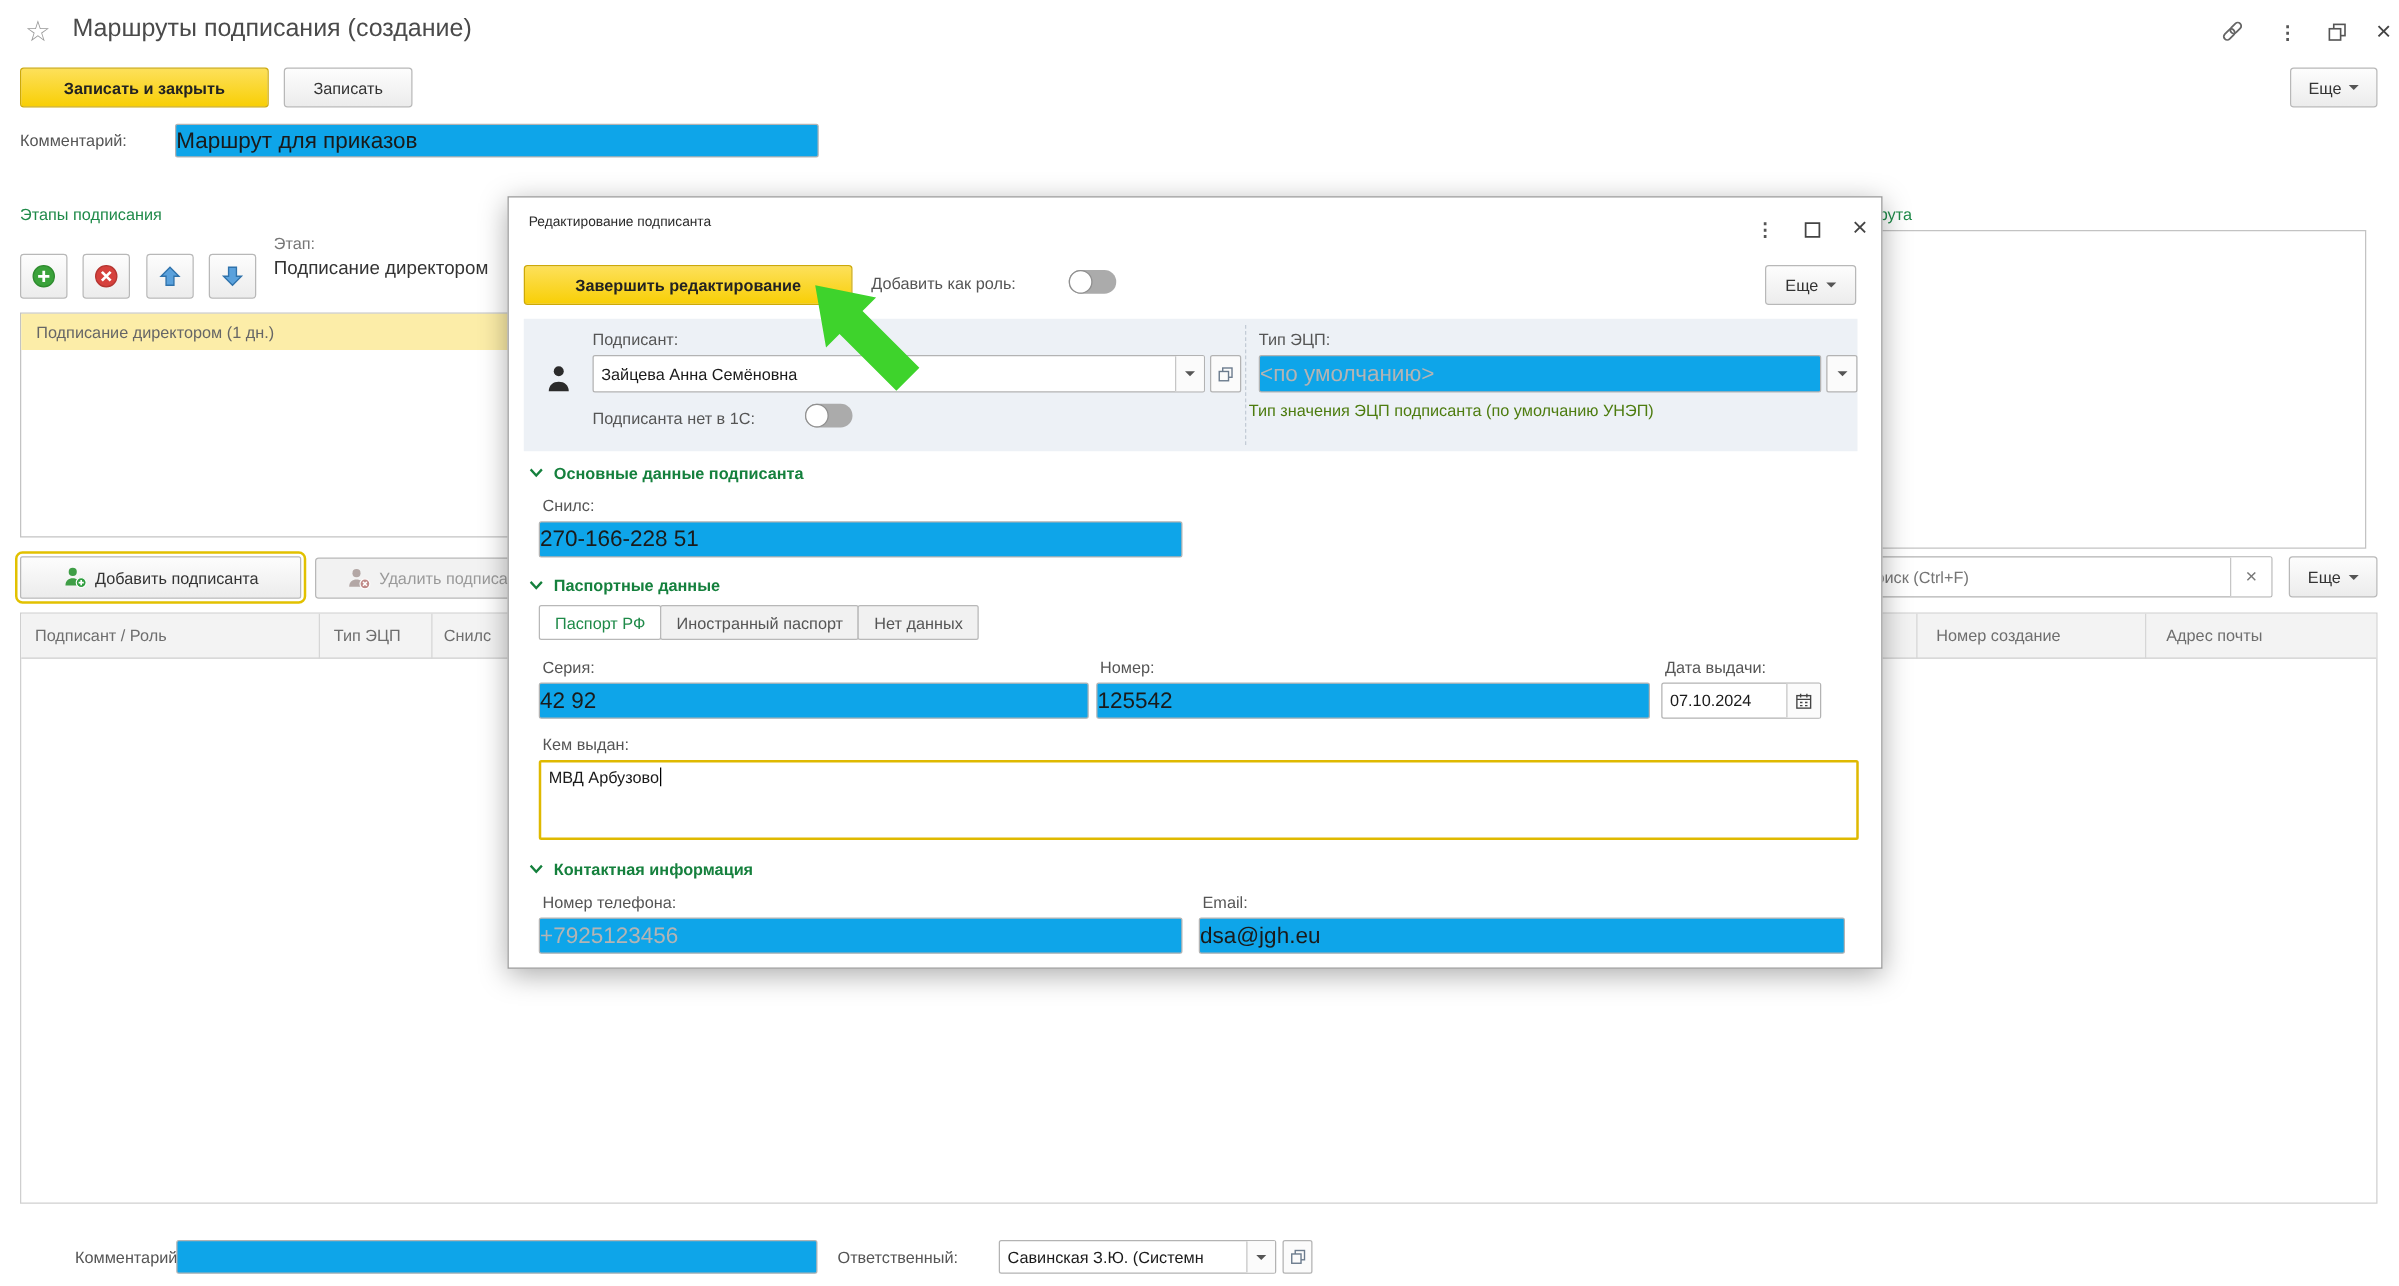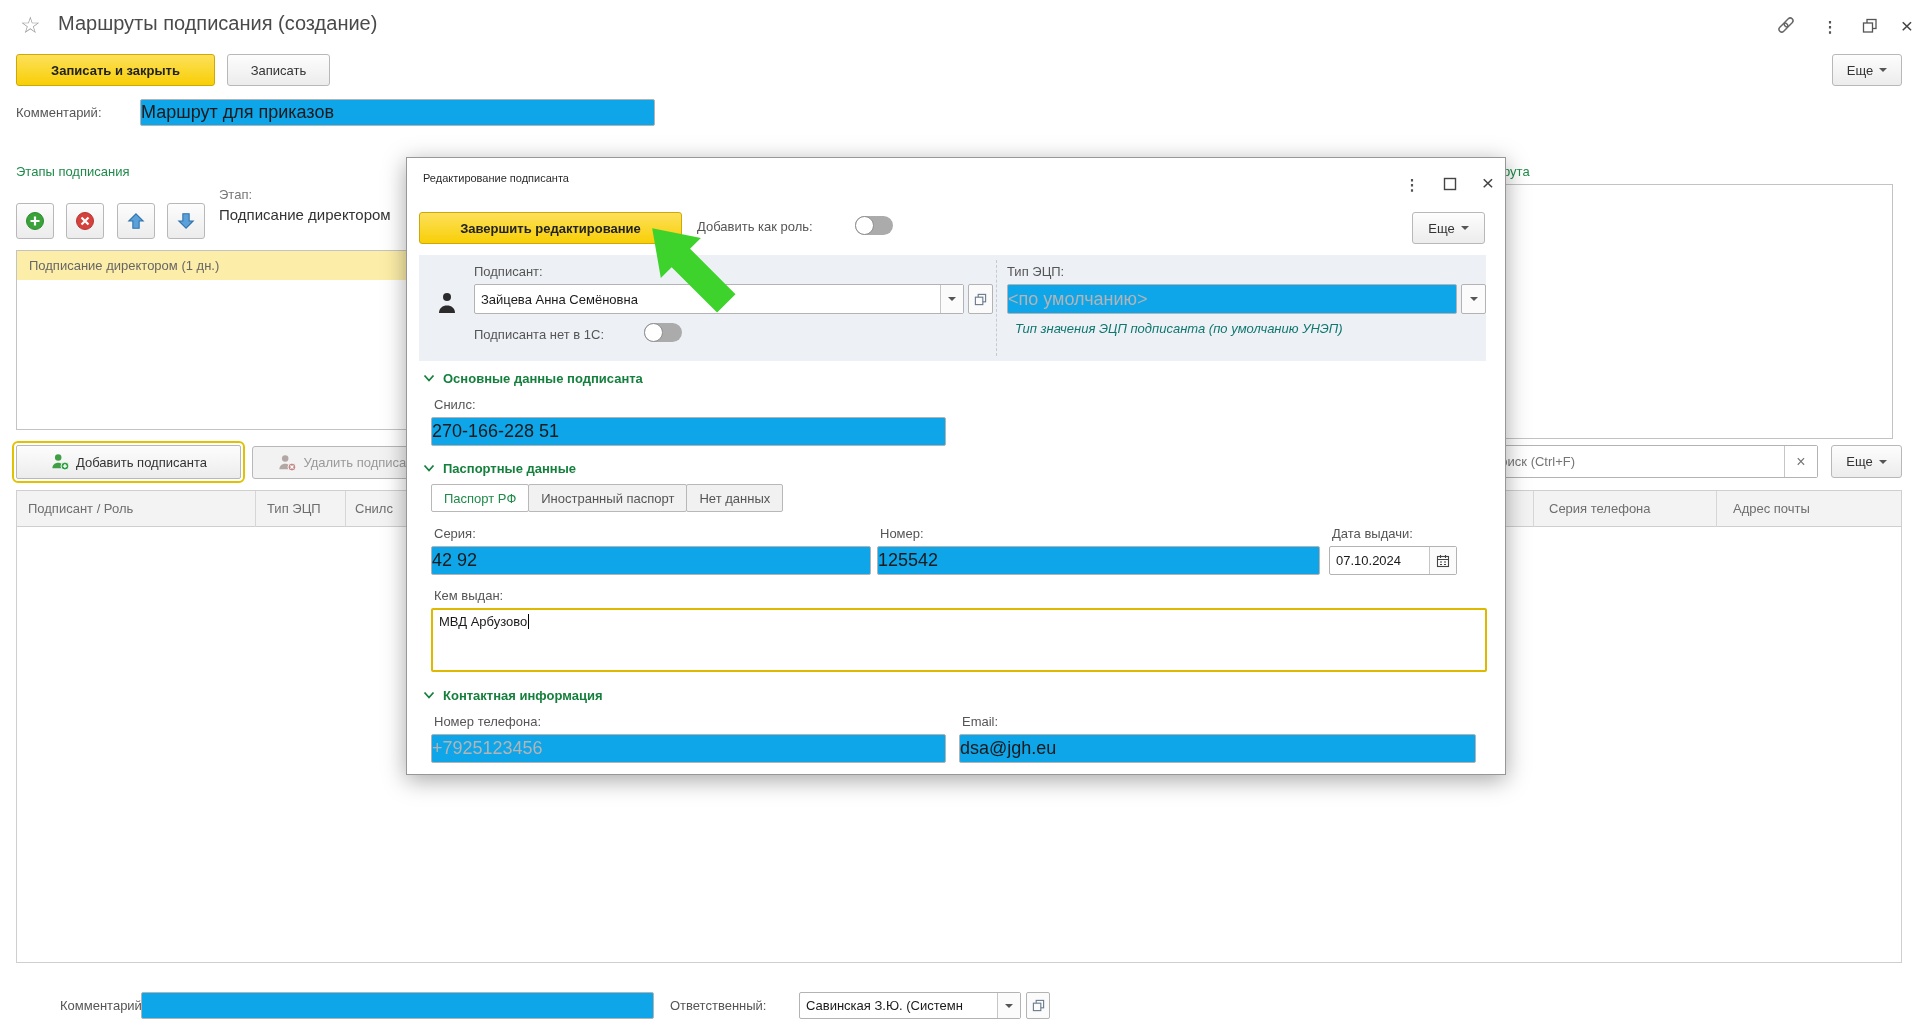--- a/index.html
+++ b/index.html
@@ -144,21 +144,21 @@
   </div>
 
   <div class="abs" style="left:16px;top:490px;width:1886px;height:473px;border:1px solid #cfcfcf;background:#fff;box-sizing:border-box;">
     <div style="position:relative;height:36px;background:#f3f3f3;border-bottom:1px solid #cfcfcf;box-sizing:border-box;">
       <div class="abs hdrcell" style="left:11px;top:10px;">Подписант / Роль</div>
       <div class="abs" style="left:238px;top:0;width:1px;height:36px;background:#d6d6d6;"></div>
       <div class="abs hdrcell" style="left:250px;top:10px;">Тип ЭЦП</div>
       <div class="abs" style="left:328px;top:0;width:1px;height:36px;background:#d6d6d6;"></div>
       <div class="abs hdrcell" style="left:338px;top:10px;">Снилс</div>
       <div class="abs" style="left:1516px;top:0;width:1px;height:36px;background:#d6d6d6;"></div>
-      <div class="abs hdrcell" style="left:1532px;top:10px;">Серия телефона</div>
+      <div class="abs hdrcell" style="left:1532px;top:10px;">Номер создание</div>
       <div class="abs" style="left:1699px;top:0;width:1px;height:36px;background:#d6d6d6;"></div>
       <div class="abs hdrcell" style="left:1716px;top:10px;">Адрес почты</div>
     </div>
   </div>
 
   <div class="abs lbl" style="left:16px;top:998px;margin-left:44px;">Комментарий:</div>
   <input class="abs inp" style="left: 141px; top: 992px; width: 513px; height: 27px;" value="">
 
   <div class="abs lbl" style="left:670px;top:998px;">Ответственный:</div>
   <div class="abs fgroup" style="left:799px;top:992px;width:222px;height:27px;">
@@ -224,21 +224,21 @@
       <div class="abs lbl" style="left:55px;top:72px;">Подписанта нет в 1С:</div>
       <div class="abs toggle" style="left:225px;top:68px;">
           <span class="knob"></span>
         </div>
 
       <div class="abs lbl" style="left:588px;top:9px;">Тип ЭЦП:</div>
       <input class="inp abs" style="left: 588px; top: 29px; width: 450px; height: 30px;" placeholder="&lt;по умолчанию&gt;">
       <div class="abs sqbtn" style="left:1042px;top:29px;width:25px;height:30px;">
           <span class="tri" style="margin-top:4px;"></span>
         </div>
-      <div class="abs" style="left:596px;top:66px;color:#0f766e;font-style:italic;">Тип значения ЭЦП подписанта (по умолчанию УНЭП)</div>
+      <div class="abs" style="left:580px;top:66px;color:#4d7c0f;">Тип значения ЭЦП подписанта (по умолчанию УНЭП)</div>
     </div>
 
     <div class="abs sect" style="left:16px;top:213px;">
       <svg width="12" height="9" viewBox="0 0 12 9" fill="none" stroke="#15803d" stroke-width="1.8">
           <path d="M1.5 1.5 L6 6.5 L10.5 1.5"></path>
         </svg>
       <span>Основные данные подписанта</span>
     </div>
     <div class="abs lbl" style="left:27px;top:239px;">Снилс:</div>
     <input class="inp abs" style="left: 24px; top: 259px; width: 515px; height: 29px;" value="270-166-228 51">

